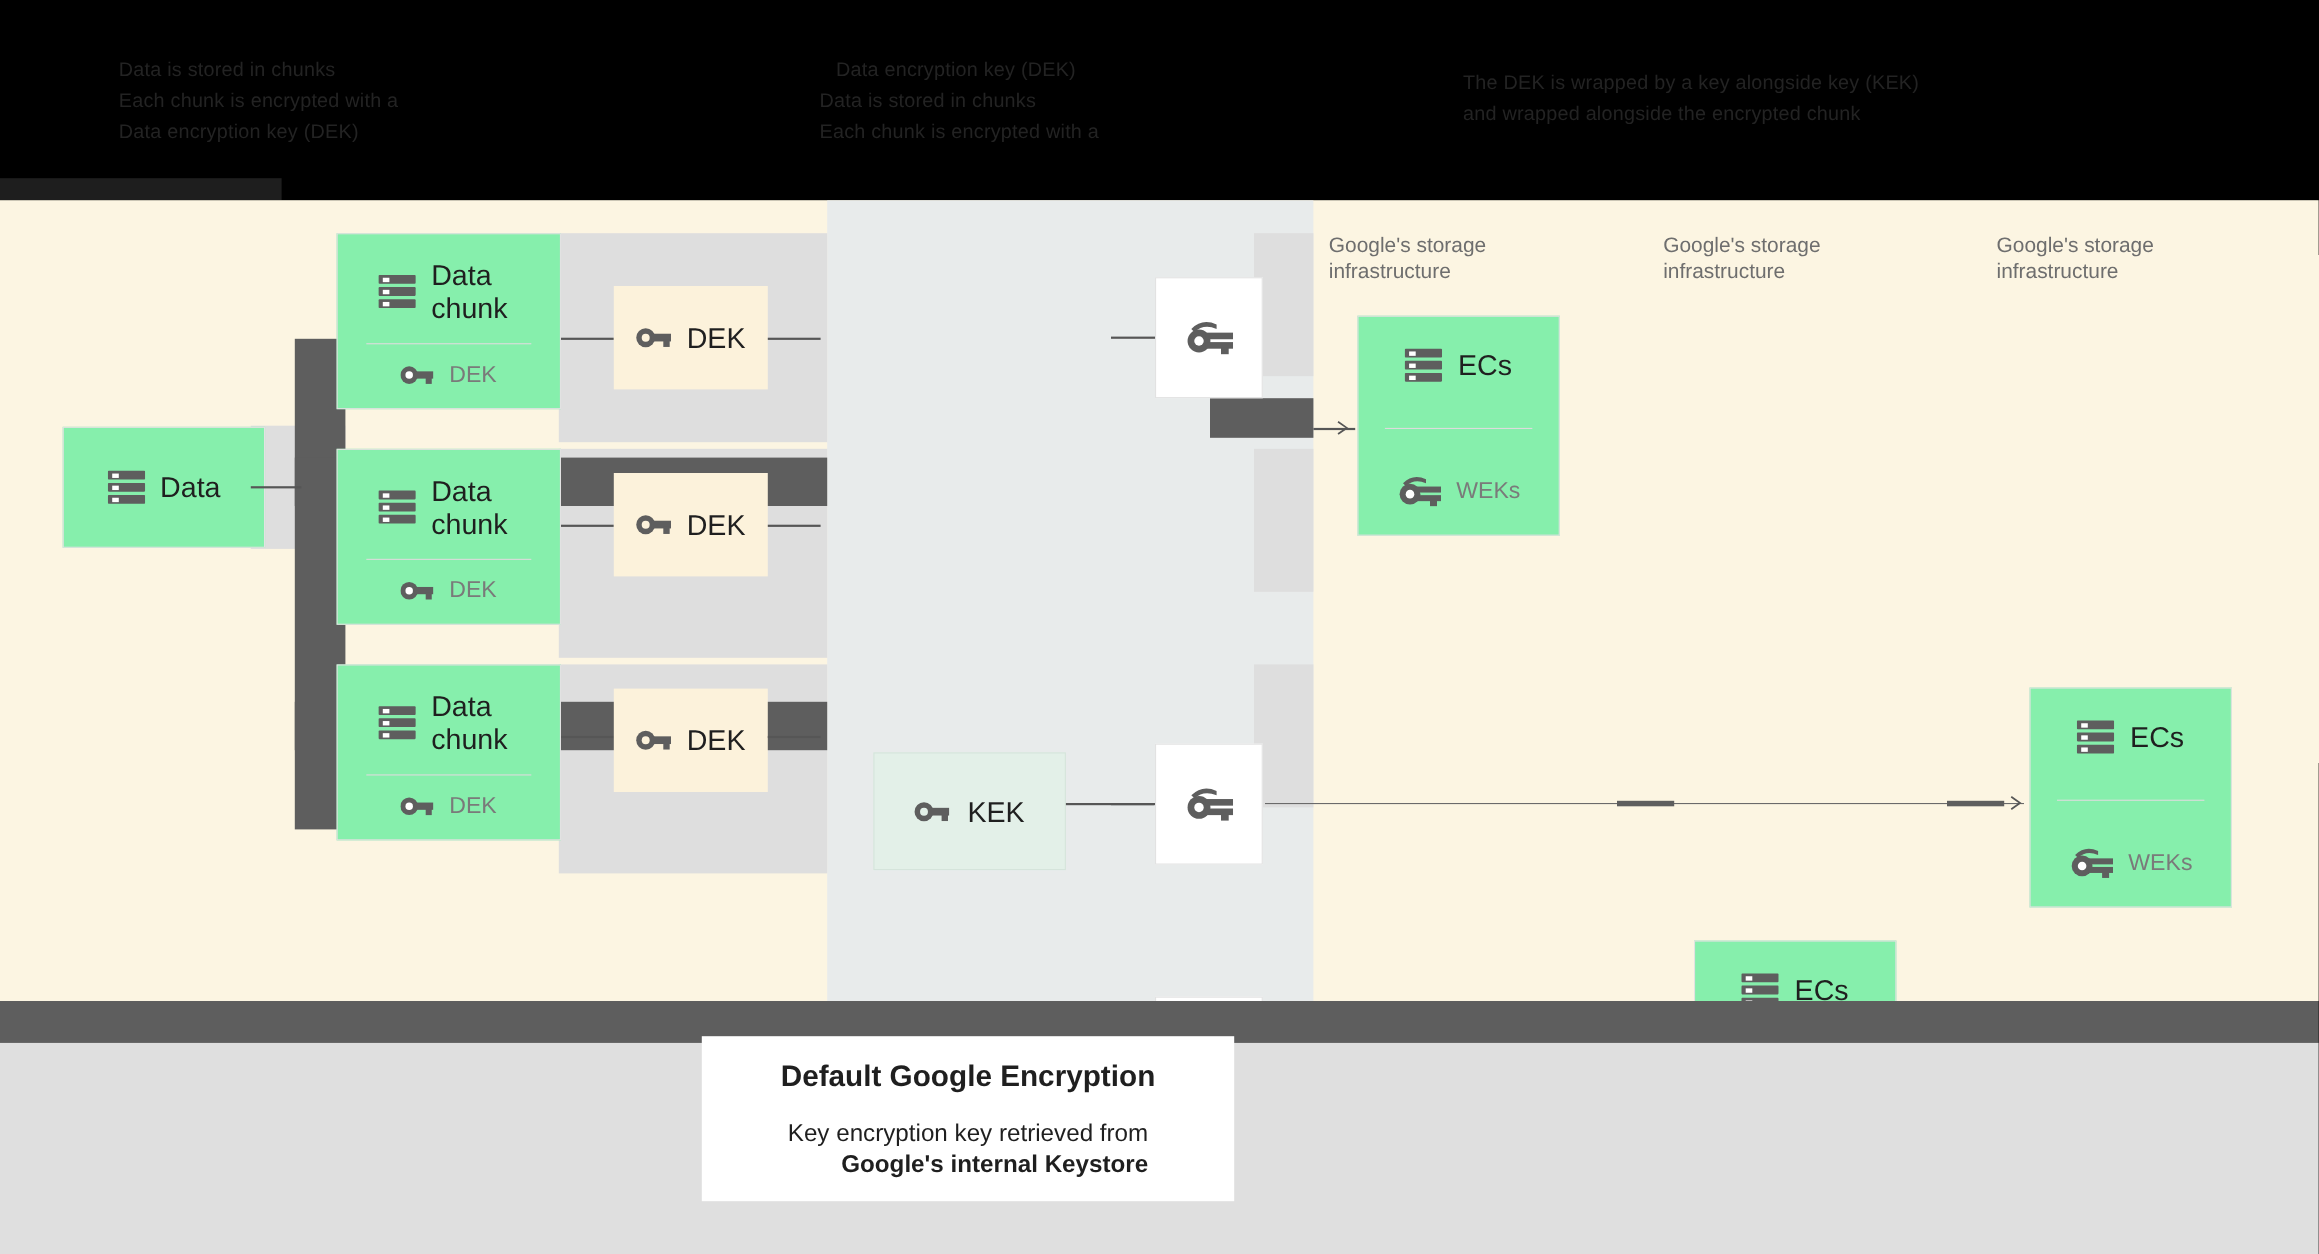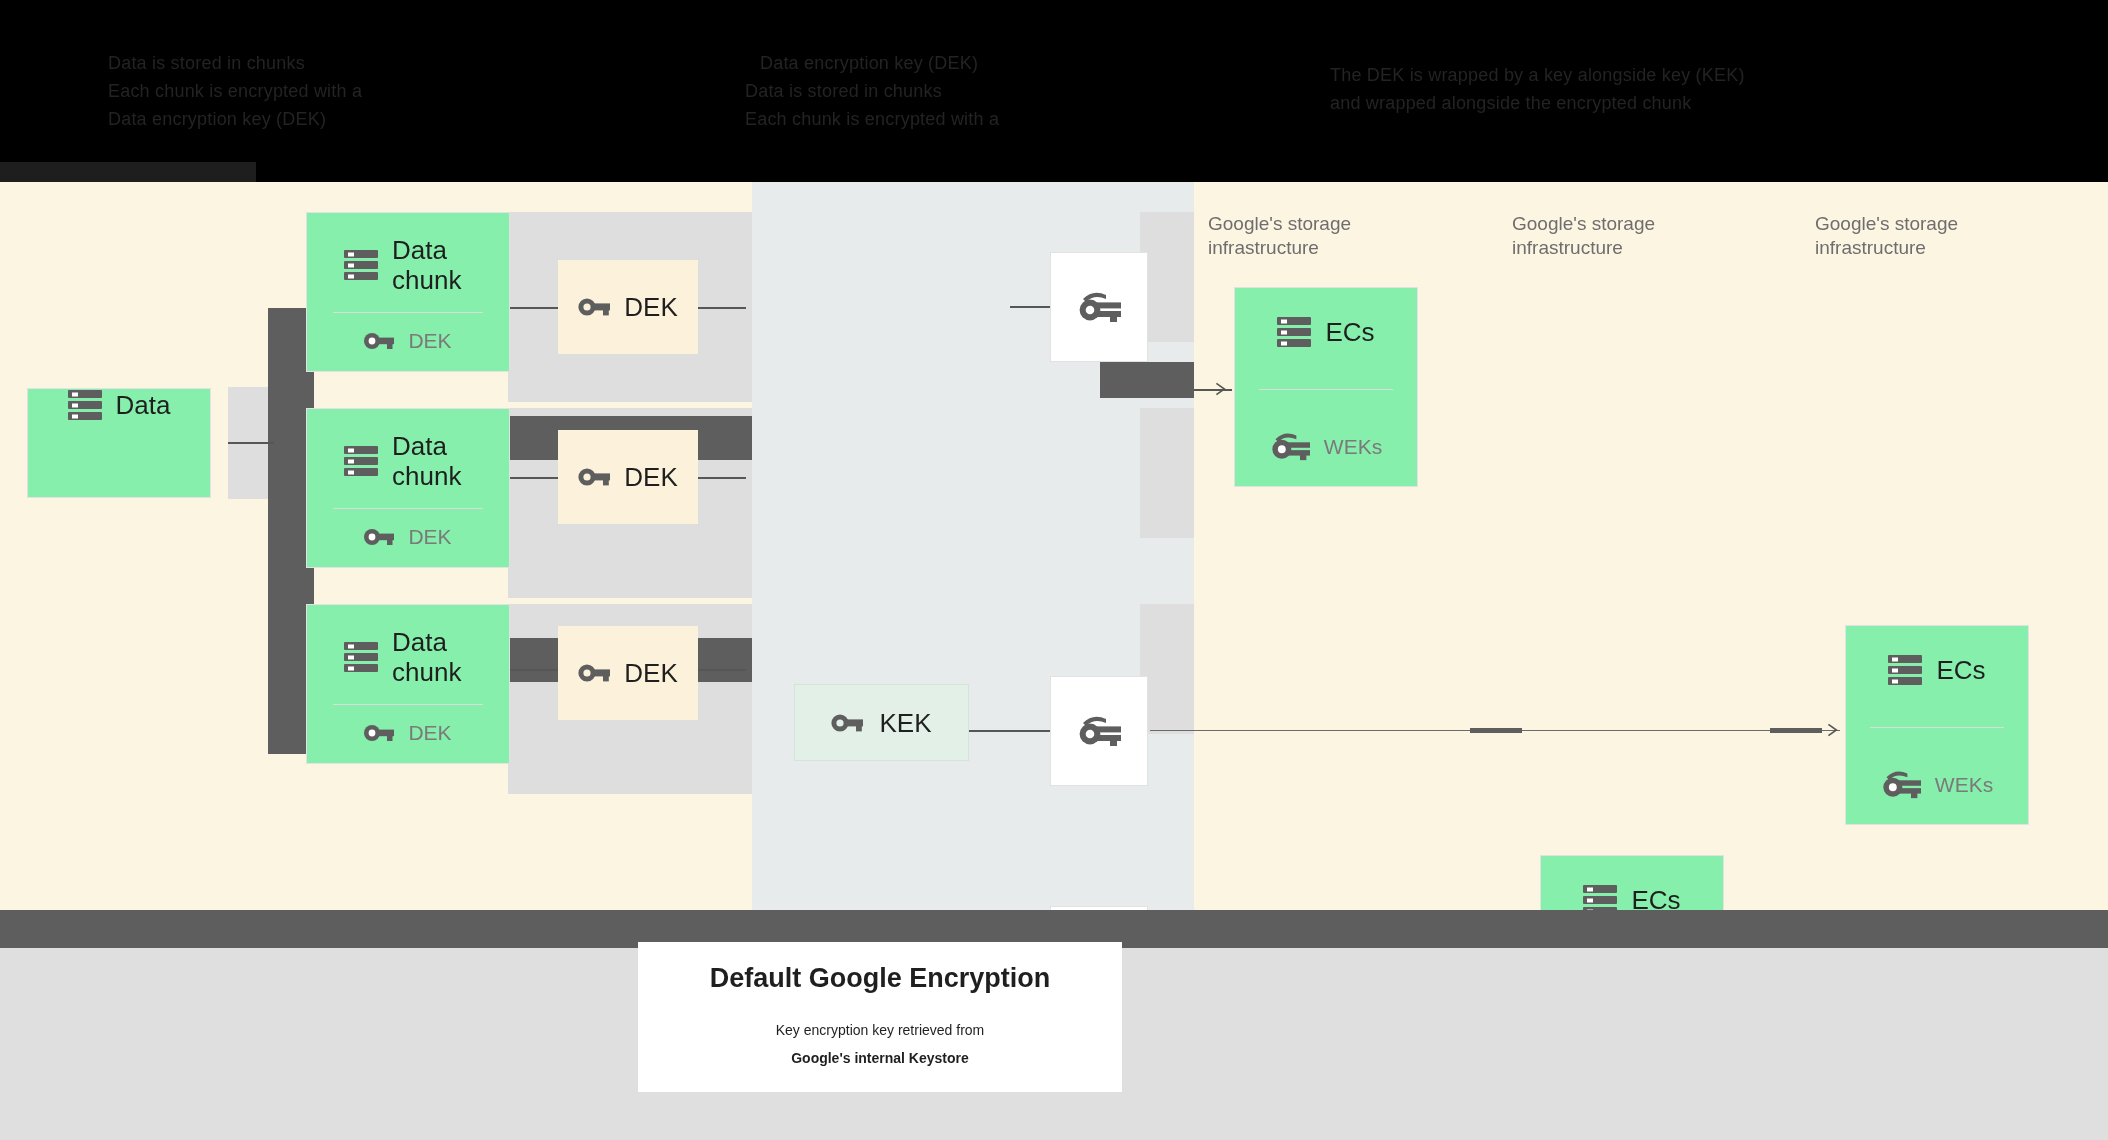--- a/index.html
+++ b/index.html
@@ -185,23 +185,23 @@
     gap: 22px;
     padding: 0 20px;
   }
   .caption-title {
     font-size: 27px;
     font-weight: bold;
     color: #1F1F1F;
     text-align: center;
   }
   .caption-body {
-    font-size: 14px;
+    font-size: 22px;
     color: #1F1F1F;
-    text-align: center;
+    text-align: right;
     line-height: 28px;
   }
   .caption-body b { font-weight: bold; }
 
   .svg-icon { display: block; }
 </style>
 </head>
 <body>
 
 <div id="stage">
@@ -230,21 +230,21 @@
 
     <div class="tint-gray-col" style="left:1140px; top:30px;  width:54px; height:130px;"></div>
     <div class="tint-gray-col" style="left:1140px; top:226px; width:54px; height:130px;"></div>
     <div class="tint-gray-col" style="left:1140px; top:422px; width:54px; height:130px;"></div>
 
     <div class="bar-dark" style="left:268px; top:126px; width:46px; height:446px;"></div>
     <div class="bar-dark" style="left:268px; top:234px; width:484px; height:44px;"></div>
     <div class="bar-dark" style="left:268px; top:456px; width:484px; height:44px;"></div>
     <div class="bar-dark" style="left:1100px; top:180px; width:94px; height:36px;"></div>
 
-    <div class="card" style="left:27px; top:206px; width:184px; height:110px; justify-content:flex-start;">
+    <div class="card" style="left:57px; top:206px; width:184px; height:110px; justify-content:center;">
       <div class="card-row">
         <span>
           <svg class="svg-icon" width="34" height="32" viewBox="0 0 34 32">
             <rect x="0" y="1" width="34" height="8" rx="1" fill="#5E5E5E"></rect>
             <rect x="0" y="12" width="34" height="8" rx="1" fill="#5E5E5E"></rect>
             <rect x="0" y="23" width="34" height="8" rx="1" fill="#5E5E5E"></rect>
             <rect x="4" y="3.5" width="6" height="4" fill="#FFFFFF"></rect>
             <rect x="4" y="14.5" width="6" height="4" fill="#FFFFFF"></rect>
             <rect x="4" y="25.5" width="6" height="4" fill="#FFFFFF"></rect>
           </svg>
@@ -370,21 +370,21 @@
           <circle cx="9" cy="12" r="8.6" fill="#5E5E5E"></circle>
           <circle cx="9" cy="12" r="3.6" fill="#FCF2DB"></circle>
           <rect x="14" y="8.4" width="18" height="7" fill="#5E5E5E"></rect>
           <rect x="25" y="14" width="5.8" height="6.4" fill="#5E5E5E"></rect>
         </svg>
       </span>
       <span class="label-main">DEK</span>
     </div>
     <div class="conn" style="left:698px; top:487px; width:48px;"></div>
 
-    <div class="kekbox" style="left:794px; top:502px; width:175px; height:77px;">
+    <div class="kekbox" style="left:794px; top:502px; width:175px; height:107px;">
       <span>
         <svg class="svg-icon" width="32" height="24" viewBox="0 0 32 24">
           <circle cx="9" cy="12" r="8.6" fill="#5E5E5E"></circle>
           <circle cx="9" cy="12" r="3.6" fill="#E3F0E8"></circle>
           <rect x="14" y="8.4" width="18" height="7" fill="#5E5E5E"></rect>
           <rect x="25" y="14" width="5.8" height="6.4" fill="#5E5E5E"></rect>
         </svg>
       </span>
       <span class="label-main">KEK</span>
     </div>

